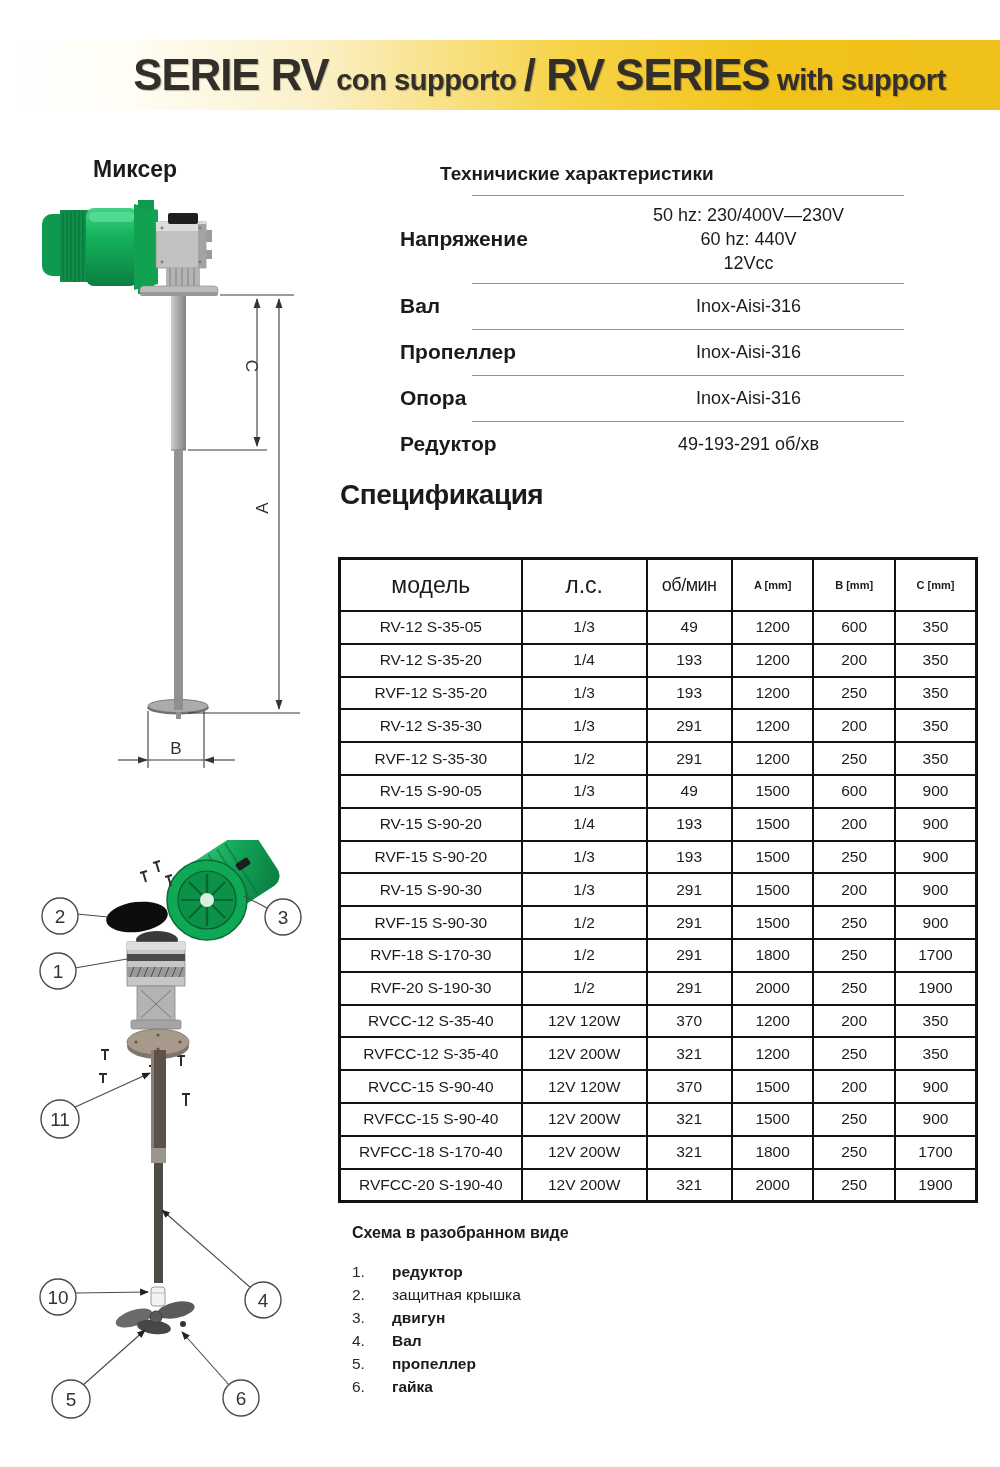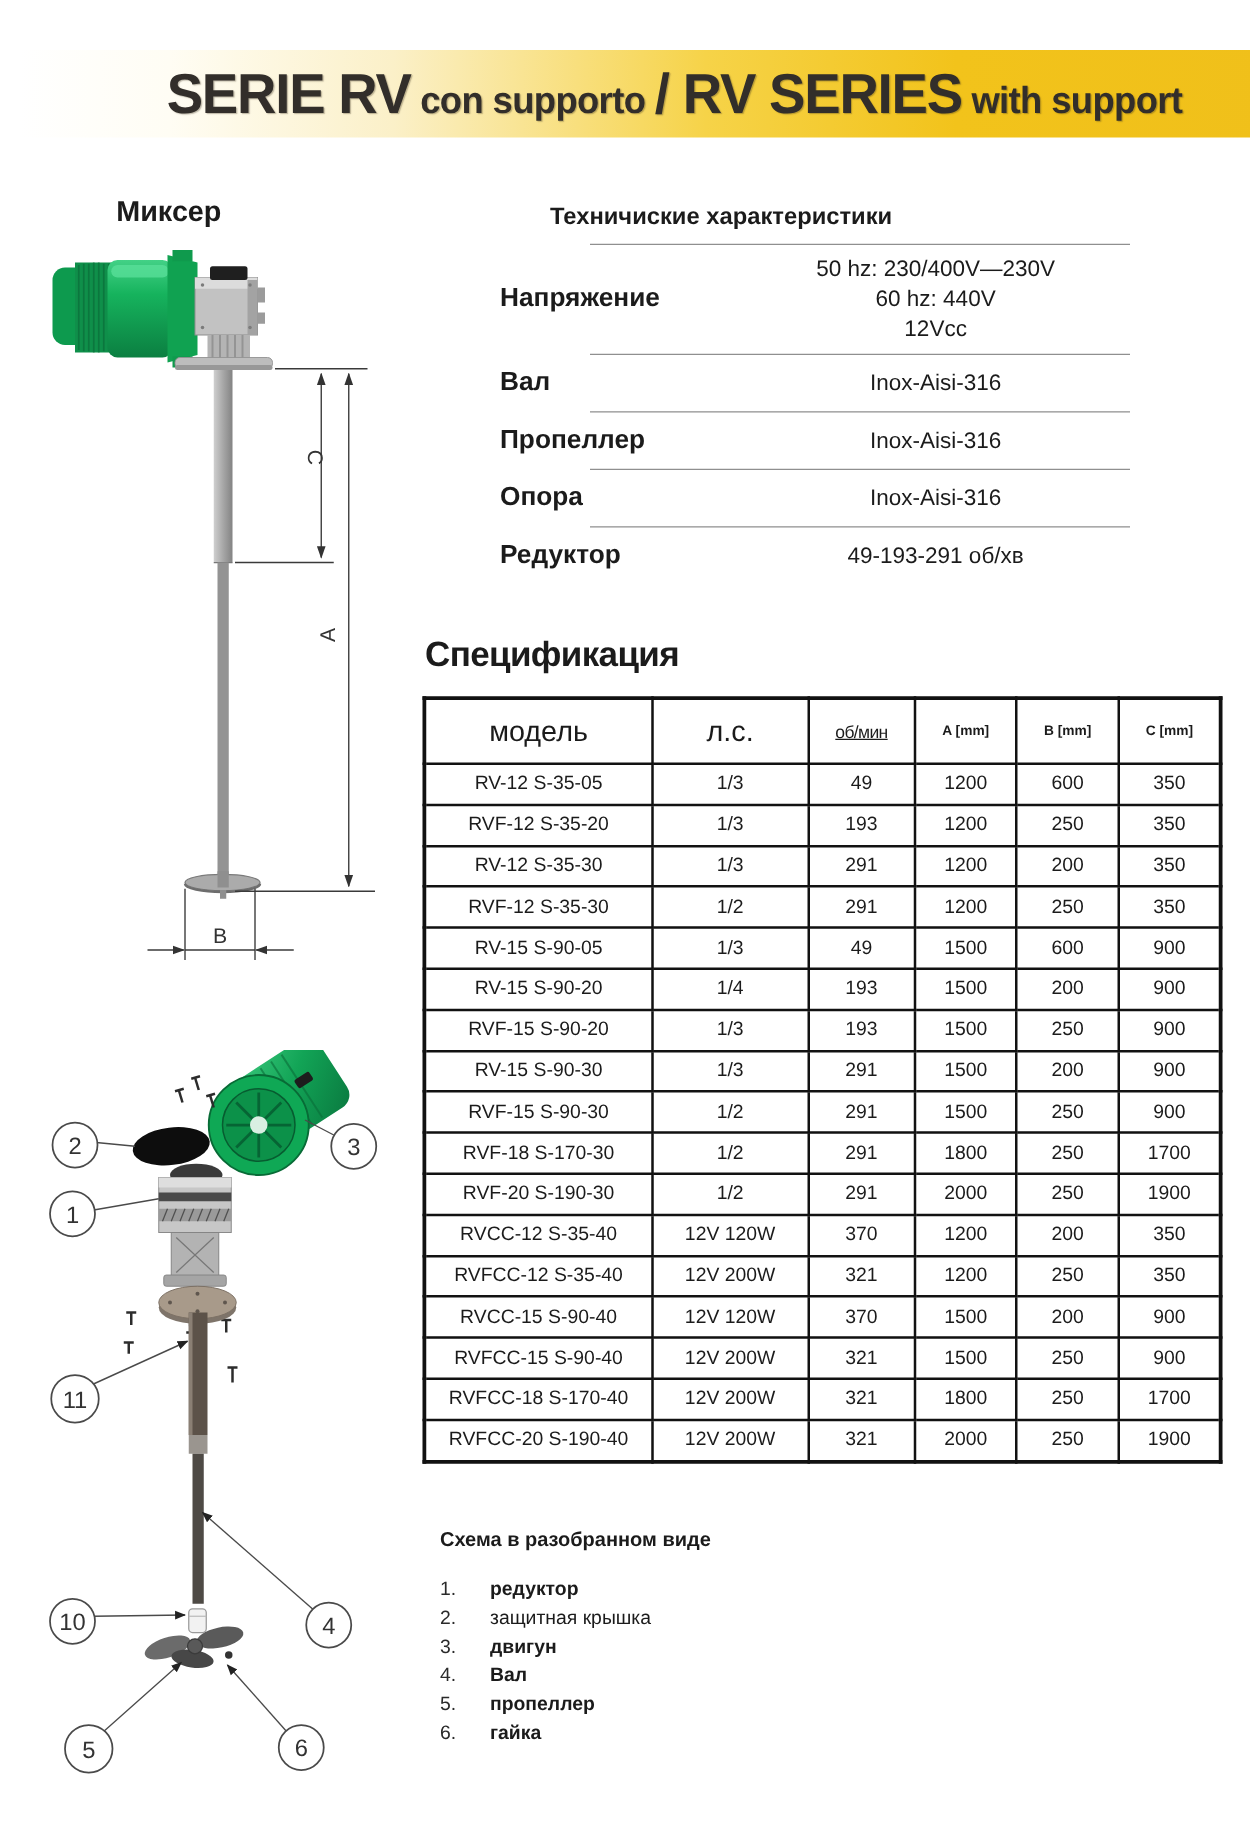--- a/index.html
+++ b/index.html
@@ -22,27 +22,27 @@
   
   .tech{position:absolute;left:400px;top:163px;width:512px;}
   .tech-title{text-align:left;font-size:19px;font-weight:bold;padding-left:40px;margin-bottom:10px;}
   .tech-row{position:relative;display:flex;align-items:center;}
   .tech-rule{position:absolute;top:0;left:72px;right:8px;height:1px;background:#8f8f8f;}
   .tech-label{width:185px;font-size:21px;font-weight:bold;flex:none;}
   .tech-value{flex:1;text-align:center;font-size:18px;line-height:24px;padding:8px 0;}
   .tech-row.single{min-height:46px;}
 
   
-  .spec-title{position:absolute;left:340px;top:508px;font-size:28px;font-weight:bold;letter-spacing:-.5px;}
+  .spec-title{position:absolute;left:340px;top:479px;font-size:28px;font-weight:bold;letter-spacing:-.5px;}
   .spec-table{position:absolute;left:338px;top:557px;width:640px;border-collapse:collapse;table-layout:fixed;
     border:3px solid #111;}
   .spec-table th,.spec-table td{border:2px solid #111;text-align:center;vertical-align:middle;padding:0;background:#fff;}
   .spec-table th{height:50px;font-size:23px;font-weight:normal;}
   .spec-table th.bold{font-size:11px;font-weight:bold;}
-  .spec-table th.tight{font-size:14px;letter-spacing:-.5px;text-decoration:underline;}
+  .spec-table th.tight{font-size:18px;letter-spacing:-.5px;}
   .spec-table td{height:30.8px;font-size:15.5px;}
   .col-model{width:28.6%;} .col-hp{width:19.6%;} .col-rpm{width:13.4%;}
   .col-a,.col-b,.col-c{width:12.8%;}
 
   
   .exploded-svg{position:absolute;left:20px;top:840px;}
   .callout-circle{fill:#ffffff;stroke:#4a4a4a;stroke-width:1.4;}
   .callout-num{font-size:19px;fill:#333;text-anchor:middle;font-family:"Liberation Sans",sans-serif;}
   .leader{stroke:#4a4a4a;stroke-width:1.1;fill:none;}
 
@@ -220,20 +220,28 @@
   <tbody id="spec-body">
       <tr>
         <td>RV-12 S-35-05</td>
         <td>1/3</td>
         <td>49</td>
         <td>1200</td>
         <td>600</td>
         <td>350</td>
       </tr>
       <tr>
+        <td>RV-12 S-35-20</td>
+        <td>1/4</td>
+        <td>193</td>
+        <td>1200</td>
+        <td>200</td>
+        <td>350</td>
+      </tr>
+      <tr>
         <td>RVF-12 S-35-20</td>
         <td>1/3</td>
         <td>193</td>
         <td>1200</td>
         <td>250</td>
         <td>350</td>
       </tr>
       <tr>
         <td>RV-12 S-35-30</td>
         <td>1/3</td>

